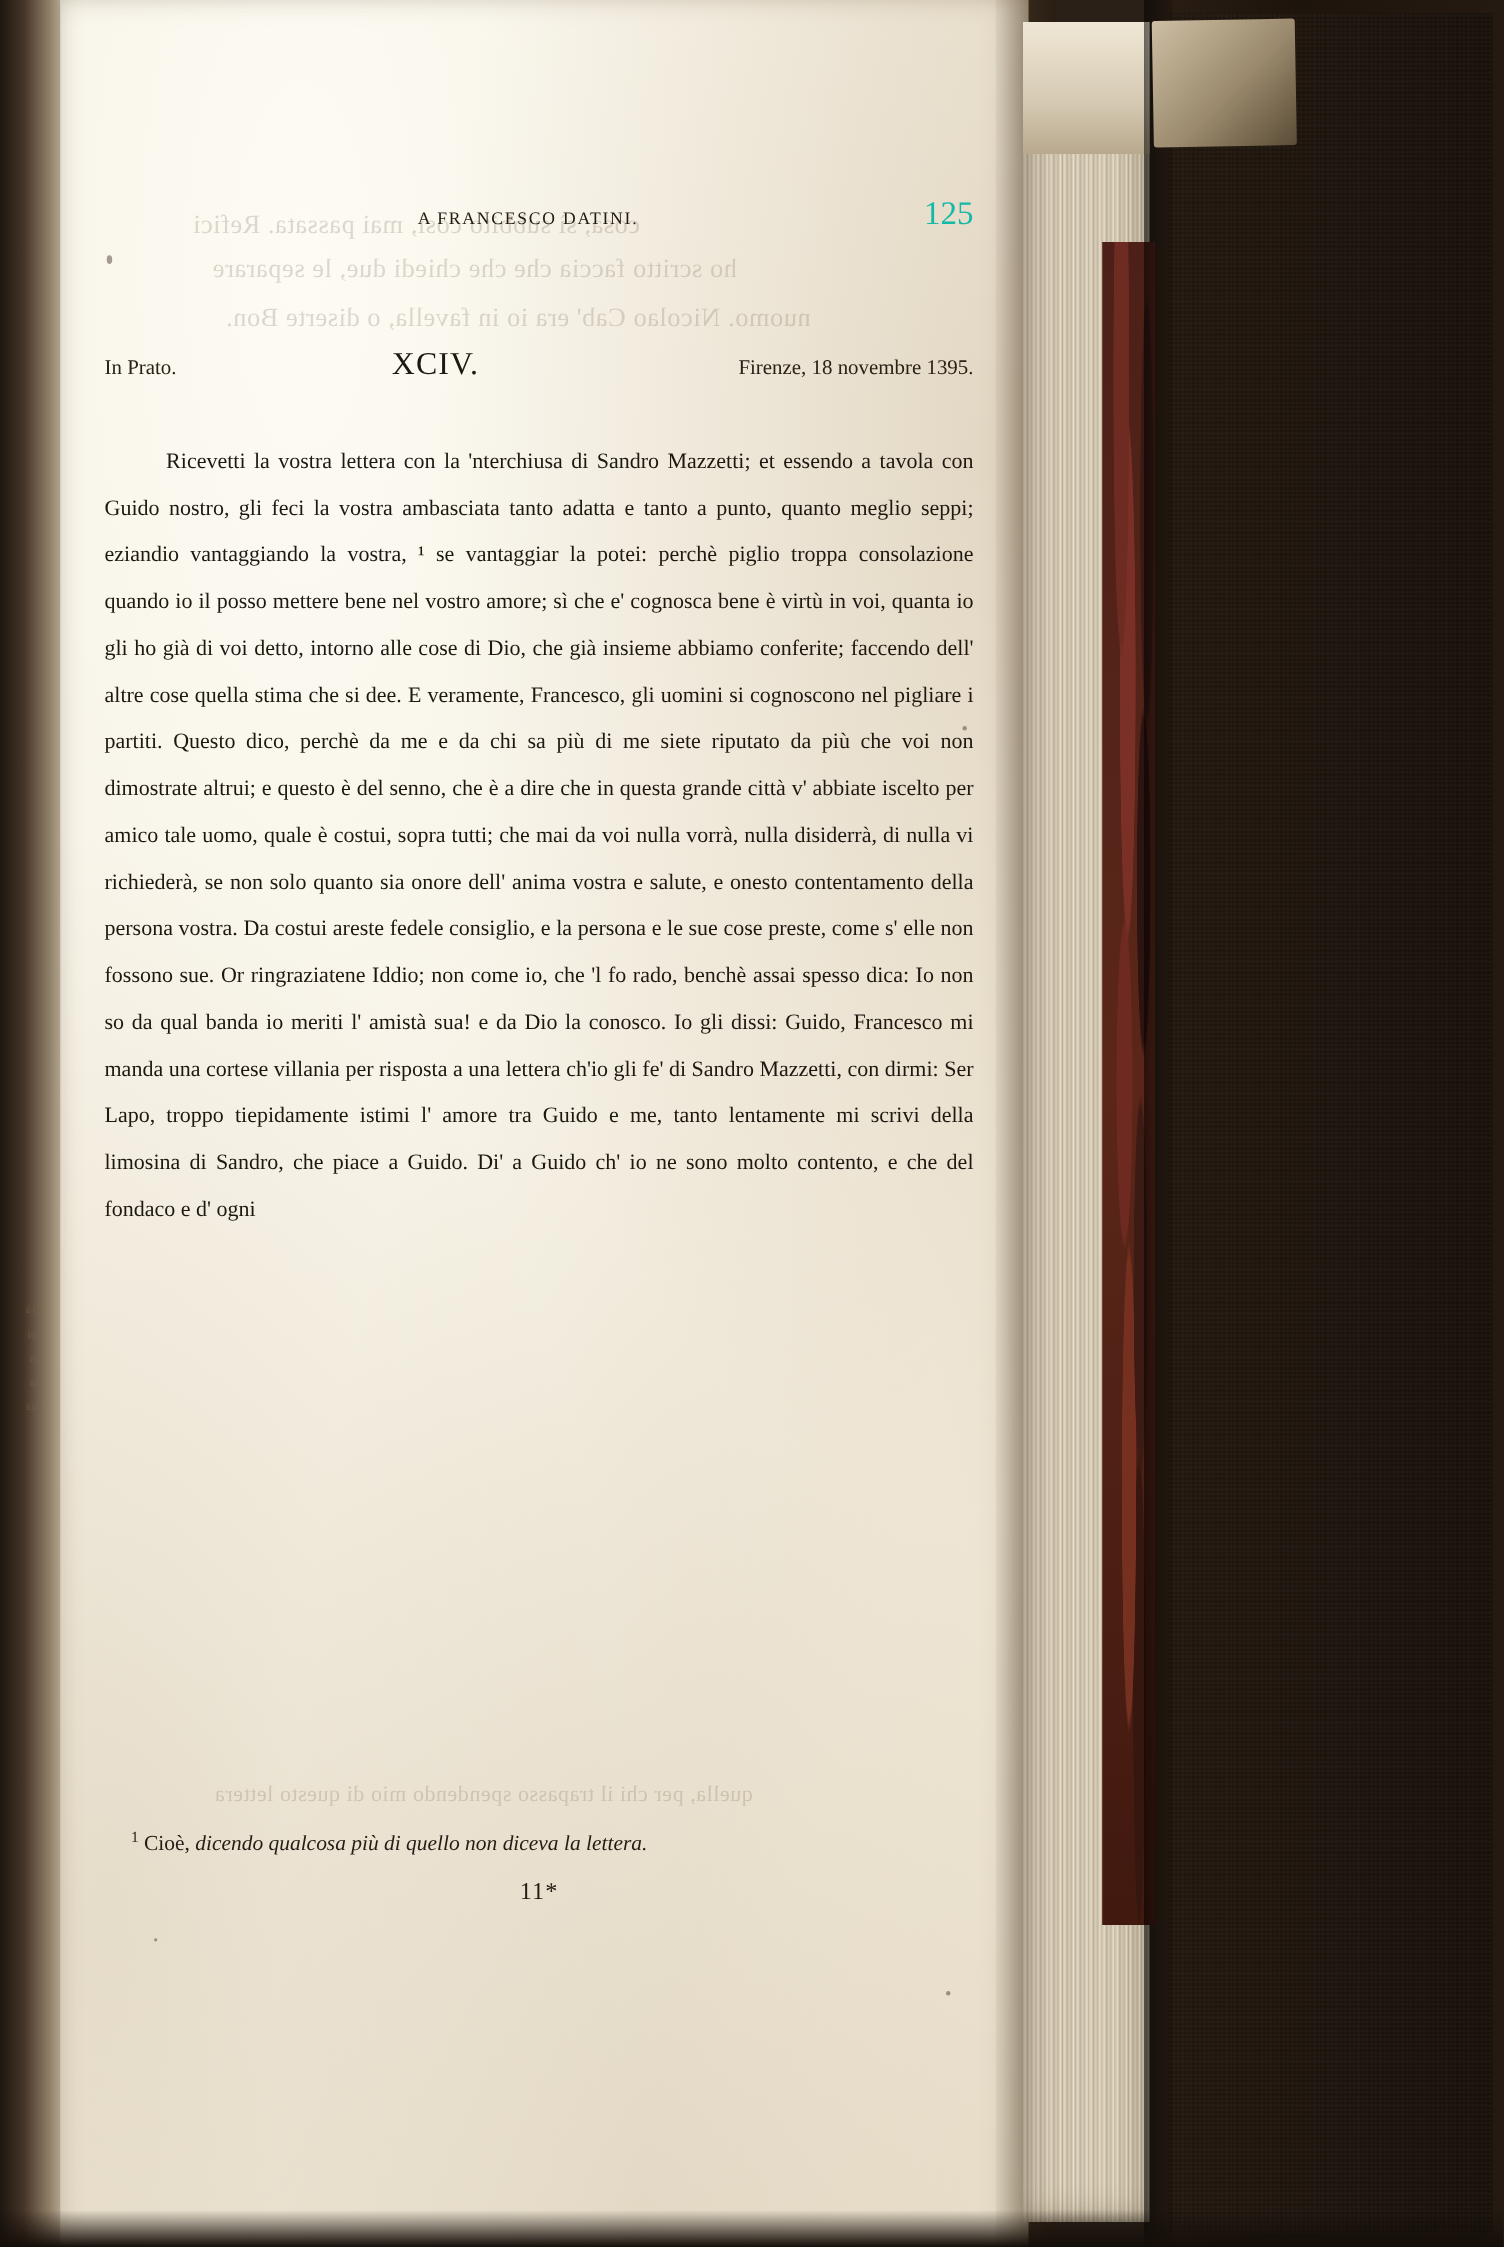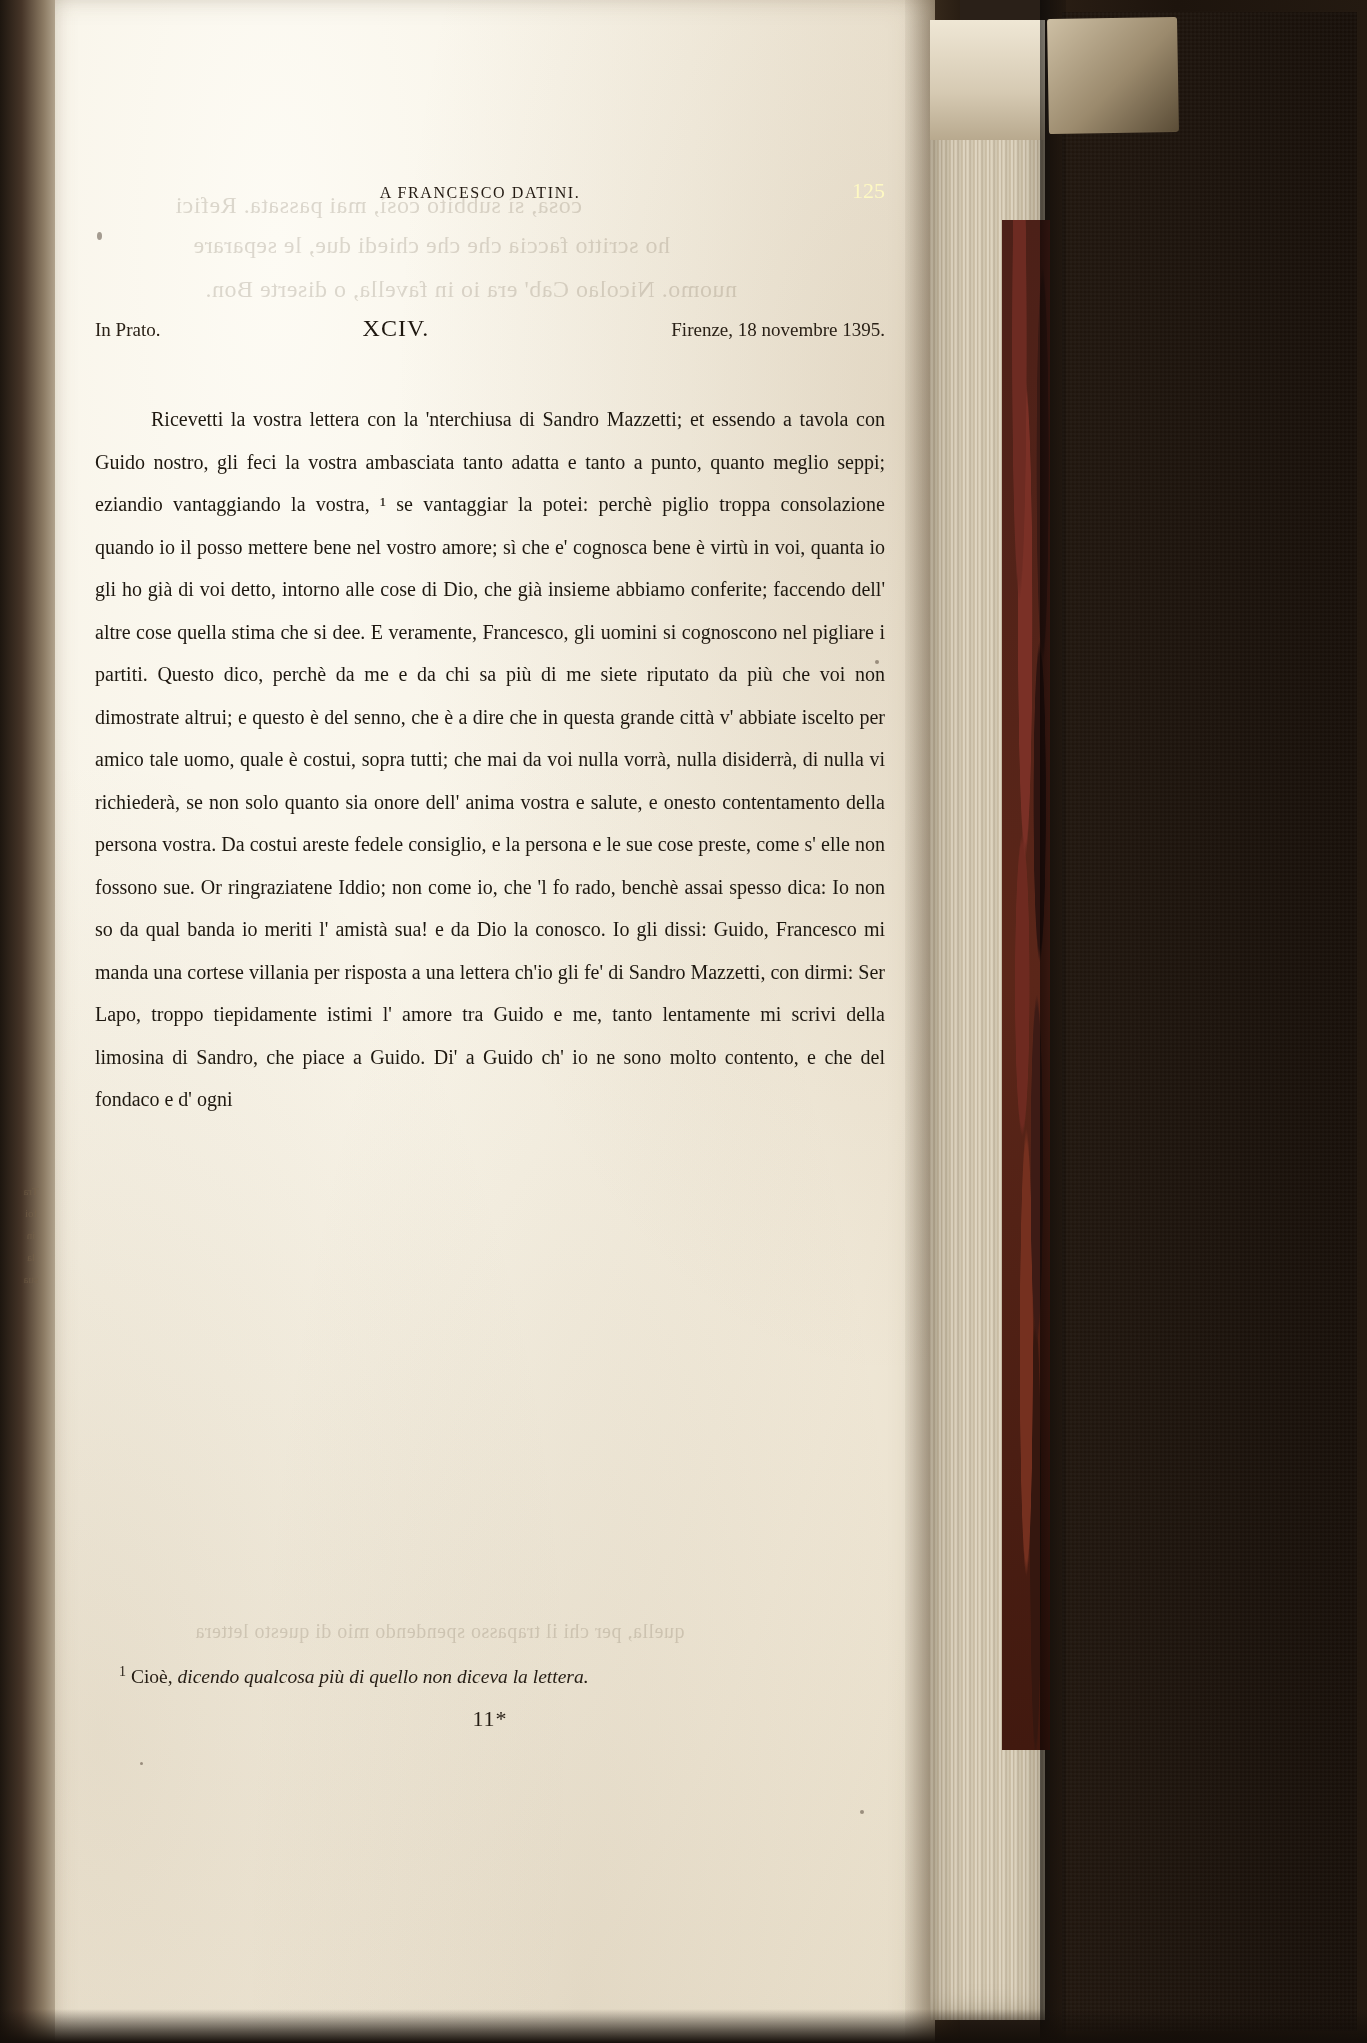--- a/index.html
+++ b/index.html
@@ -184,40 +184,40 @@
     flex: 1;
     text-align: center;
     font-size: 16px;
     letter-spacing: 1.6px;
     font-variant: small-caps;
     text-transform: uppercase;
     color: #231a12;
     padding-left: 60px;
   }
   .rh-folio {
-    font-size: 22px;
-    color: #fef9c3;
+    font-size: 30px;
+    color: #14b8a6;
     width: 80px;
     text-align: right;
   }
 
   .letter-head {
     position: absolute;
     left: 0; top: 315px;
     width: 790px;
     display: flex;
     align-items: baseline;
     justify-content: space-between;
   }
   .lh-place {
     font-size: 19px;
     color: #2a2117;
   }
   .lh-number {
-    font-size: 24px;
+    font-size: 29px;
     letter-spacing: 1px;
     color: #1f1810;
     margin-left: -40px;
   }
   .lh-date {
     font-size: 19px;
     color: #2a2117;
   }
 
   .body-text {

